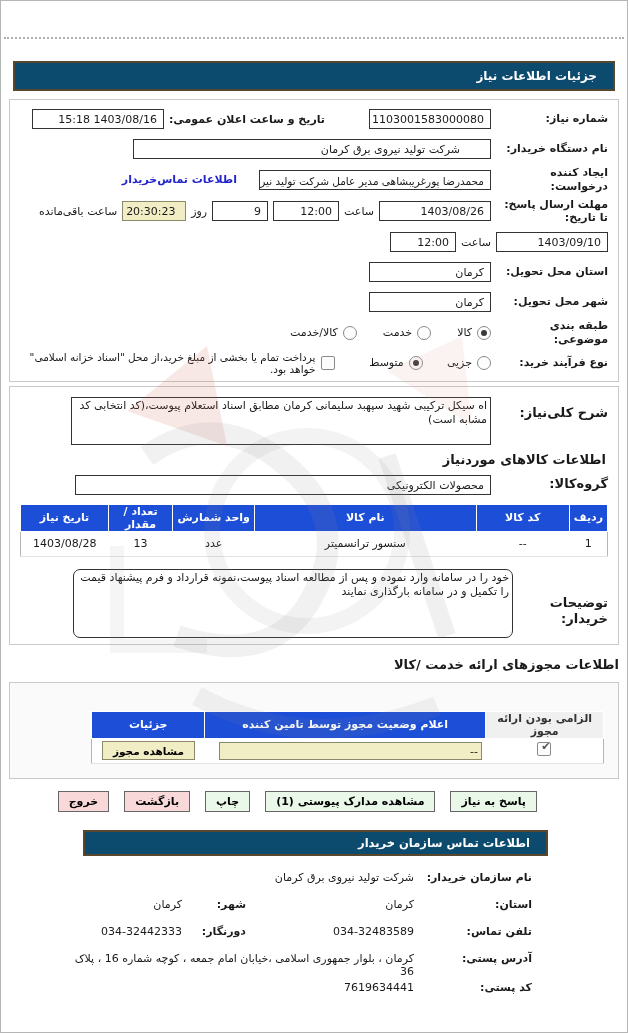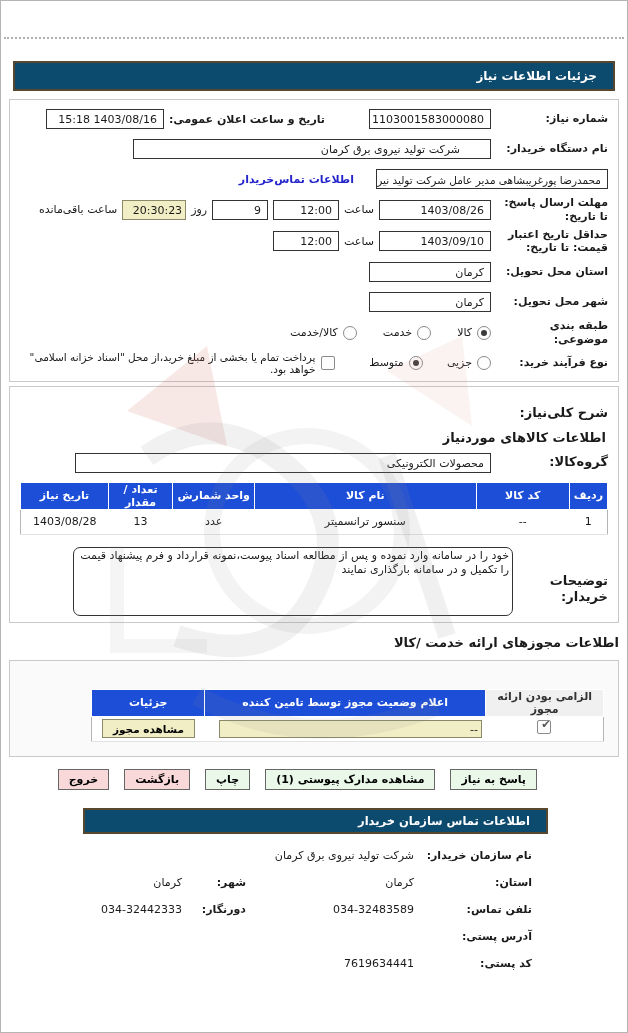--- a/index.html
+++ b/index.html
@@ -18,22 +18,22 @@
   .panel{border:1px solid #c9c9c9;background:#fff;margin:0 8px 4px;padding:4px 2px;position:relative;z-index:2;}
   .panel.permits{background:#fafafa;padding:28px 6px 14px;margin-top:4px;}
   .frow{display:flex;align-items:center;gap:5px;padding:2px 8px;min-height:26px;}
   .frow.compact{min-height:23px;}
   .lbl{flex:0 0 112px;font-weight:bold;line-height:1.25;}
   .lbl2{font-weight:bold;}
   .ibox{
     border:1px solid #333;background:#fff;height:20px;line-height:20px;
     padding:0 6px;text-align:right;box-sizing:border-box;overflow:hidden;white-space:nowrap;
   }
-  .ibox.yellow{background:#f1edc5;border-color:#8a8a6a;text-align:right;padding:0 3px;}
-  .w120{width:122px}.w130{width:118px}.w358{width:358px;padding-left:6px;padding-right:30px}
+  .ibox.yellow{background:#f1edc5;border-color:#8a8a6a;text-align:left;padding:0 3px;}
+  .w120{width:122px}.w130{width:132px}.w358{width:358px;padding-left:6px;padding-right:30px}
   .w230{width:232px;font-size:10.5px}.w112{width:112px}.w66{width:66px}.w54{width:56px}.w62{width:64px}
   .sp34{width:34px}.sp14{width:12px}.sp18{width:16px}.sp30{width:28px}
   .link{color:#2424cc;font-weight:bold;cursor:pointer;}
   .radio{width:12px;height:12px;border:1px solid #8a8a8a;border-radius:50%;background:#fdfdfd;display:inline-block;position:relative;flex:0 0 12px;}
   .radio.sel::after{content:"";position:absolute;inset:3px;border-radius:50%;background:#3a3a3a;}
   .cb{width:12px;height:12px;border:1px solid #8a8a8a;background:#fcfcfc;display:inline-block;flex:0 0 12px;position:relative;border-radius:2px;}
   .cb.checked::after{content:"✔";position:absolute;top:-3px;right:0px;font-size:11px;color:#555;}
   .fineprint{font-size:10.5px;}
   .textarea{border:1px solid #333;background:#fff;overflow:hidden;padding:1px 3px;line-height:1.35;text-align:right;box-sizing:border-box;}
   .ta-desc{width:420px;height:48px;}
@@ -73,36 +73,36 @@
       <span class="ibox w120">1103001583000080</span>
       <span class="sp34"></span>
       <span class="lbl2">تاریخ و ساعت اعلان عمومی:</span>
       <span class="ibox w130">1403/08/16 15:18</span>
     </div>
     <div class="frow">
       <span class="lbl">نام دستگاه خریدار:</span>
       <span class="ibox w358">شرکت تولید نیروی برق کرمان</span>
     </div>
     <div class="frow">
+      <span class="lbl">ایجاد کننده درخواست:</span>
       <span class="ibox w230">محمدرضا  پورغریبشاهی مدیر عامل شرکت تولید نیروی برق کرمان</span>
       <span class="sp14"></span>
       <span class="link">اطلاعات تماس‌خریدار</span>
     </div>
     <div class="frow">
       <span class="lbl">مهلت ارسال پاسخ: تا تاریخ:</span>
       <span class="ibox w112">1403/08/26</span>
       <span>ساعت</span>
       <span class="ibox w66">12:00</span>
       <span class="ibox w54">9</span>
       <span>روز</span>
       <span class="ibox yellow w62">20:30:23</span>
       <span>ساعت باقی‌مانده</span>
     </div>
     <div class="frow">
-      <span class="lbl">حداقل تاریخ اعتبار قیمت: تا تاریخ:</span>
       <span class="ibox w112">1403/09/10</span>
       <span>ساعت</span>
       <span class="ibox w66">12:00</span>
     </div>
     <div class="frow">
       <span class="lbl">استان محل تحویل:</span>
       <span class="ibox w120">کرمان</span>
     </div>
     <div class="frow">
       <span class="lbl">شهر محل تحویل:</span>
@@ -128,20 +128,21 @@
       <span>متوسط</span>
       <span class="sp30"></span>
       <span class="cb"></span>
       <span class="fineprint">پرداخت تمام یا بخشی از مبلغ خرید،از محل "اسناد خزانه اسلامی" خواهد بود.</span>
     </div>
   </div>
 
   <div class="panel">
     <div class="frow" style="align-items:flex-start;padding-top:6px;">
       <span class="lbl big-lbl" style="padding-top:8px;">شرح کلی‌نیاز:</span>
+      <div class="textarea ta-desc">اه سیکل ترکیبی شهید سپهبد سلیمانی کرمان مطابق اسناد استعلام پیوست،(کد انتخابی کد مشابه است)</div>
     </div>
     <div class="section-heading">اطلاعات کالاهای موردنیاز</div>
     <div class="frow">
       <span class="lbl big-lbl">گروه‌کالا:</span>
       <span class="ibox" style="width:416px;">محصولات  الکترونیکی</span>
     </div>
     <table class="grid">
       <thead>
         <tr>
           <th style="width:6%">ردیف</th>
@@ -218,20 +219,21 @@
       <span class="cval2">کرمان</span>
     </div>
     <div class="crow">
       <span class="clbl">تلفن تماس:</span>
       <span class="cval">034-32483589</span>
       <span class="clbl2">دورنگار:</span>
       <span class="cval2">034-32442333</span>
     </div>
     <div class="crow">
       <span class="clbl">آدرس پستی:</span>
+      <span class="cval2">کرمان ، بلوار جمهوری اسلامی ،خیابان امام جمعه ، کوچه شماره 16 ، پلاک 36</span>
     </div>
     <div class="crow">
       <span class="clbl">کد پستی:</span>
       <span class="cval2">7619634441</span>
     </div>
 
   </div>
 
   <svg class="watermark" viewBox="0 0 500 470" aria-hidden="true">
     <polygon points="70,95 150,30 170,130" fill="#cc6650" opacity="0.15"></polygon>

